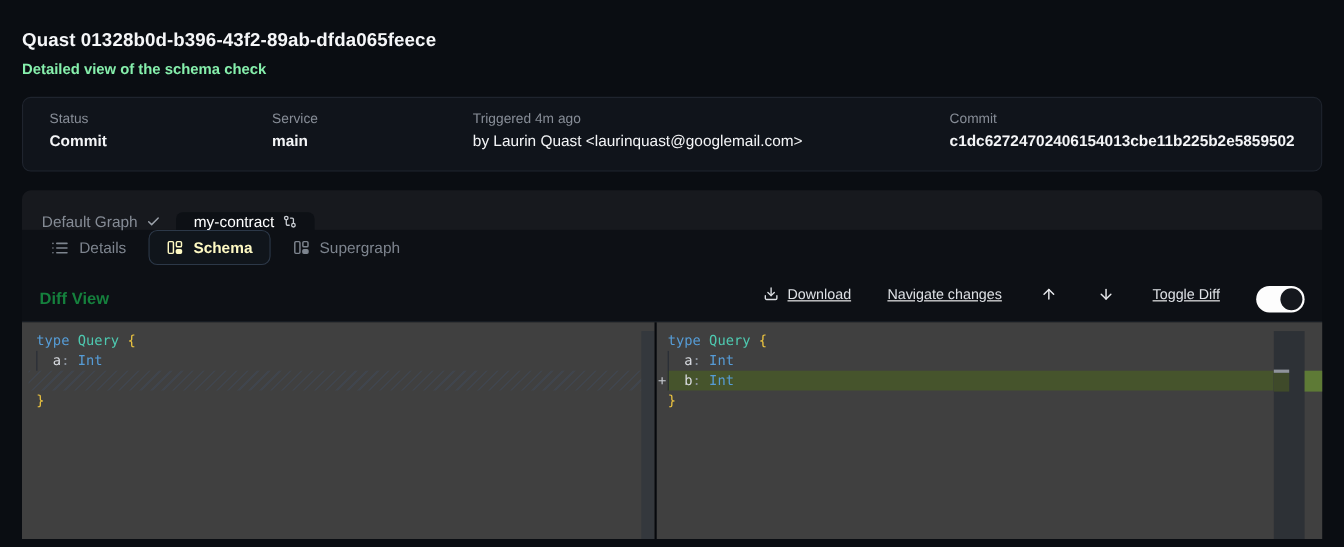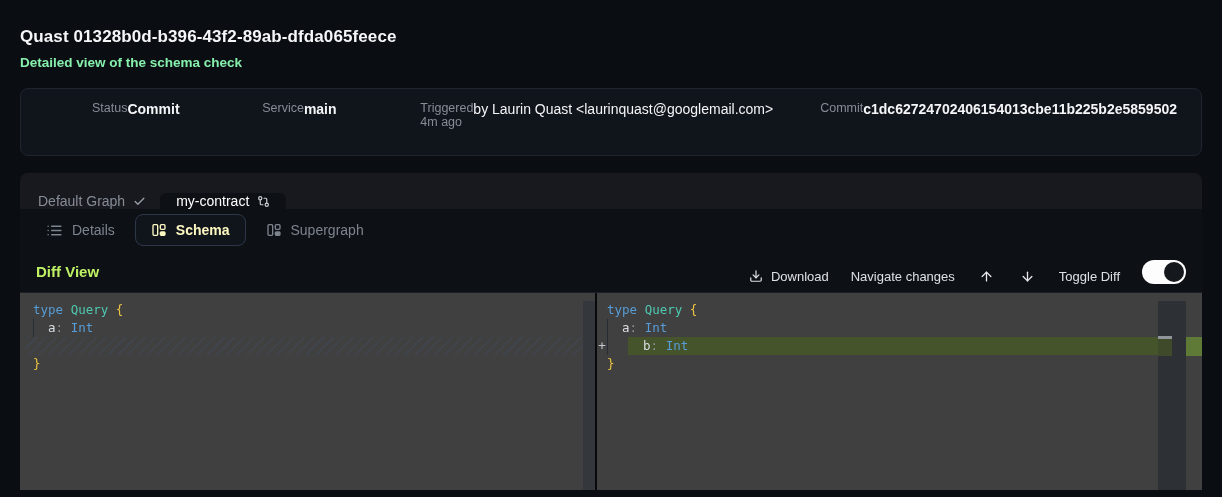--- a/index.html
+++ b/index.html
@@ -15,21 +15,21 @@
   .header { padding:27px 20px 0 20px; }
   .page-title { font-size:17px; font-weight:700; color:#f5f6f8; letter-spacing:.1px; }
   .page-subtitle { margin-top:8px; font-size:13.5px; color:#86efac; font-weight:700; }
 
   
   .meta-card {
     margin:18px 20px 0 20px; height:68px;
     background:#10141b; border:1px solid #1f242e; border-radius:8px;
     display:flex; padding:12px 24px 0 24px;
   }
-  .meta-col { display:flex; flex-direction:row;margin-left:47px; }
+  .meta-col { display:flex; flex-direction:column; }
   .meta-col.c1 { width:204px; }
   .meta-col.c2 { width:184px; }
   .meta-col.c3 { width:437px; }
   .meta-col.c4 { flex:1; }
   .meta-label { font-size:12.5px; color:#878d97; margin-bottom:5px; }
   .meta-value { font-size:14px; font-weight:600; color:#f4f5f7; white-space:nowrap; }
   .meta-value.plain { font-weight:500; }
 
   
   .graph-tabs {
@@ -41,49 +41,49 @@
   .graph-tab.inactive { color:#868c96; padding:0 14px 0 18px; }
   .graph-tab.active {
     color:#fff; background:#0d1015; border-radius:6px 6px 0 0; padding:0 16px; font-weight:500;
   }
   .gt-icon { display:inline-flex; color:#9aa0a9; }
   .graph-tab.active .gt-icon { color:#c9cdd3; }
 
   
   .panel { margin:0 20px; height:281px; background:#0d1015; display:flex; flex-direction:column; }
 
-  .view-tabs { height:42px; display:flex; align-items:center; padding-left:16px; gap:10px; }
+  .view-tabs { height:42px; display:flex; padding-left:16px; gap:10px; }
   .view-tab { display:flex; align-items:center; gap:9px; font-size:14px; color:#7d848e; padding:0 10px; height:32px; cursor:default; }
   .view-tab.active {
     color:#fef9c3; font-weight:600; background:rgba(26,34,46,.25);
     border:1px solid #2c3848; border-radius:8px; padding:0 15px;
   }
   .vt-icon { display:inline-flex; }
 
   .toolbar { height:42px; display:flex; align-items:center; justify-content:space-between;
              padding:0 16px; border-bottom:1px solid #1b2027; }
-  .toolbar-title { font-size:15px; font-weight:700; color:#bef264; }
-  .toolbar-right { display:flex; align-items:flex-end; gap:22px; }
+  .toolbar-title { font-size:15px; font-weight:700; color:#15803d; }
+  .toolbar-right { display:flex; align-items:flex-start; gap:33px;text-decoration:underline; }
   .tb-btn { display:flex; align-items:center; gap:8px; font-size:13px; color:#dde0e4;
             background:none; border:none; cursor:pointer; font-family:inherit; }
   .tb-label { font-size:13px; color:#dde0e4; }
   .arrow-btn { background:none; border:none; cursor:pointer; display:flex; align-items:center; color:#e8eaed; padding:0 2px; }
   .switch { position:relative; width:44px; height:24px; background:#fdfdfd; border-radius:12px; cursor:pointer; }
   .switch .knob { position:absolute; top:2px; right:2px; width:20px; height:20px; border-radius:50%; background:#15181d; }
 
   
   .diff { flex:1; display:flex; background:#404040; font-family:"DejaVu Sans Mono", "Liberation Mono", monospace; font-size:12.5px; }
   .editor { position:relative; padding-top:8px; overflow:hidden; }
   .editor.left  { width:563px; }
   .editor.right { width:561px; }
   .cl { display:flex; height:18px; line-height:18px; white-space:pre; }
   .editor.left .lc { padding-left:13px; flex:1; }
   .editor.right .gut { width:10px; color:#c6cad0; text-align:center; flex:none; }
   .editor.right .lc { flex:1; }
-  .lc.added { background:var(--c-added-line-bg,#46542c);margin-left:21px; }
+  .lc.added { background:var(--c-added-line-bg,#46542c); }
   .cl.hatch { margin-left:6px; flex:1;
     background:repeating-linear-gradient(135deg, var(--c-hatch-line,#40454d) 0 1.5px, transparent 1.5px 7px); }
   .tk-kw    { color:var(--c-keyword,#569cd6); }
   .tk-typ   { color:var(--c-type-name,#4ec9b0); }
   .tk-brace { color:var(--c-brace,#ecc440); }
   .tk-id    { color:var(--c-identifier,#dadde2); }
   .tk-punc  { color:var(--c-punctuation,#8a929c); }
   .indent-guide { position:absolute; width:1px; background:#272c35; }
   .editor.left  .indent-guide { left:13px; top:26px; height:18px; }
   .editor.right .indent-guide { left:10px; top:26px; height:36px; }

